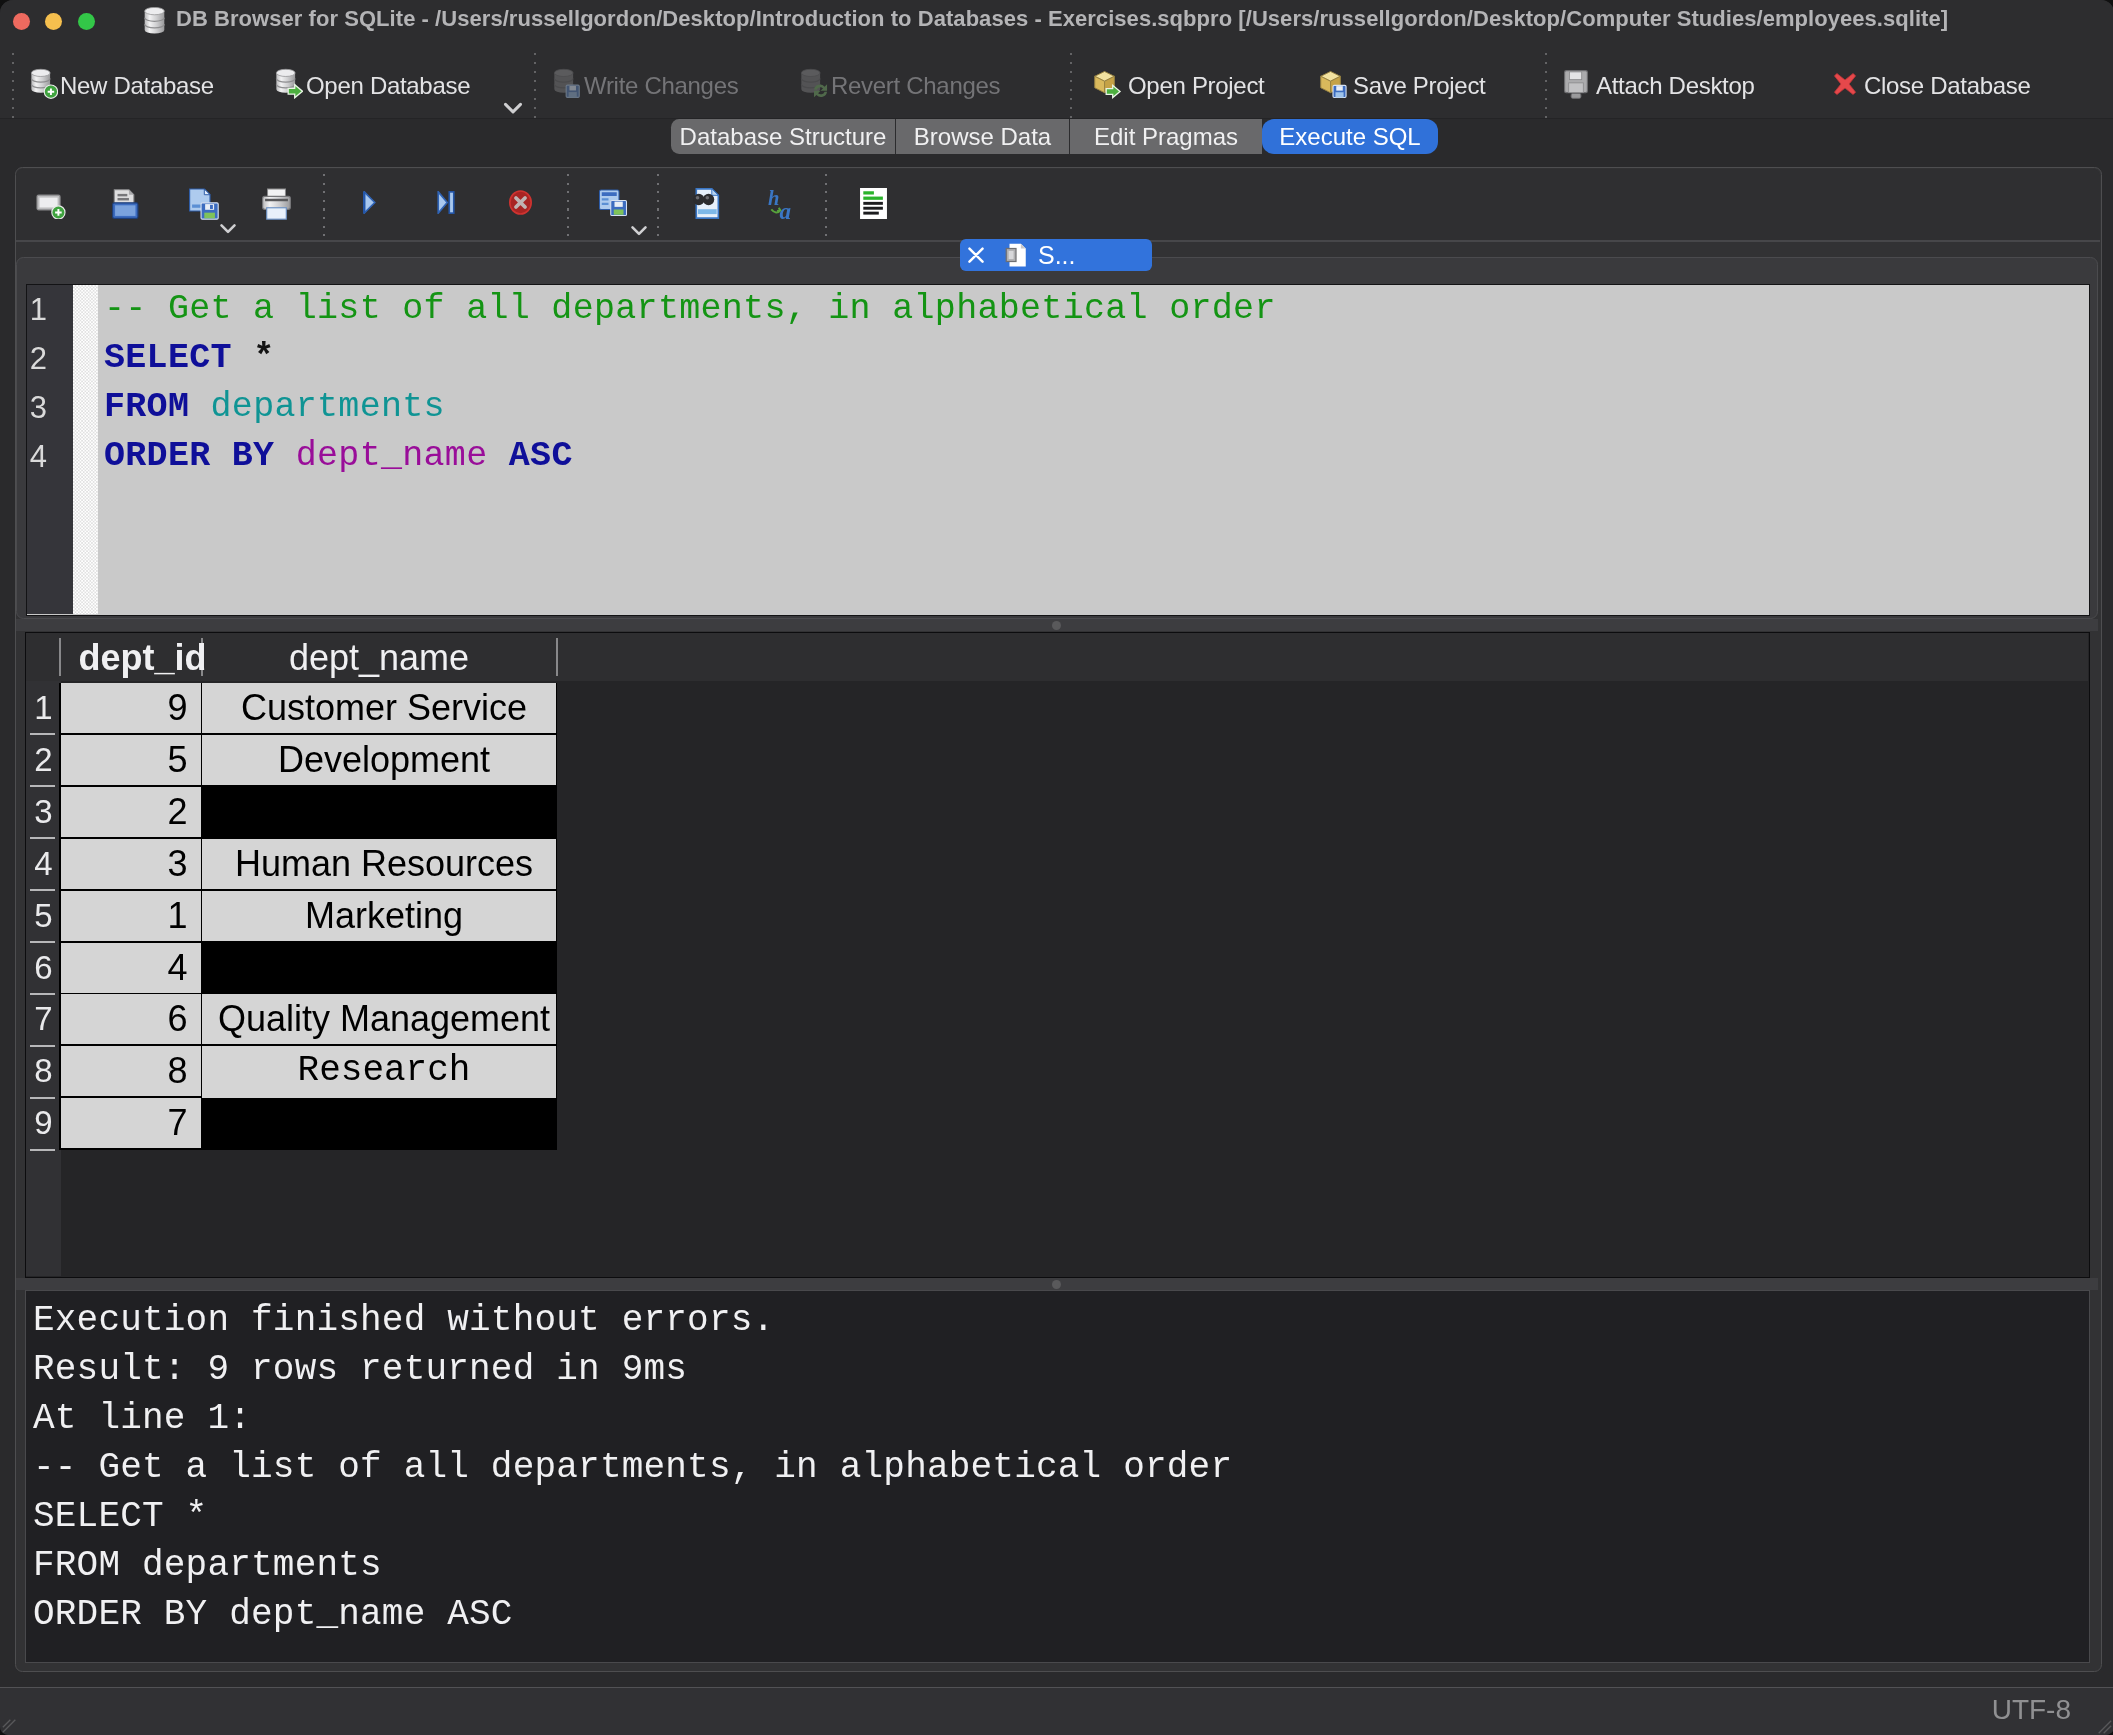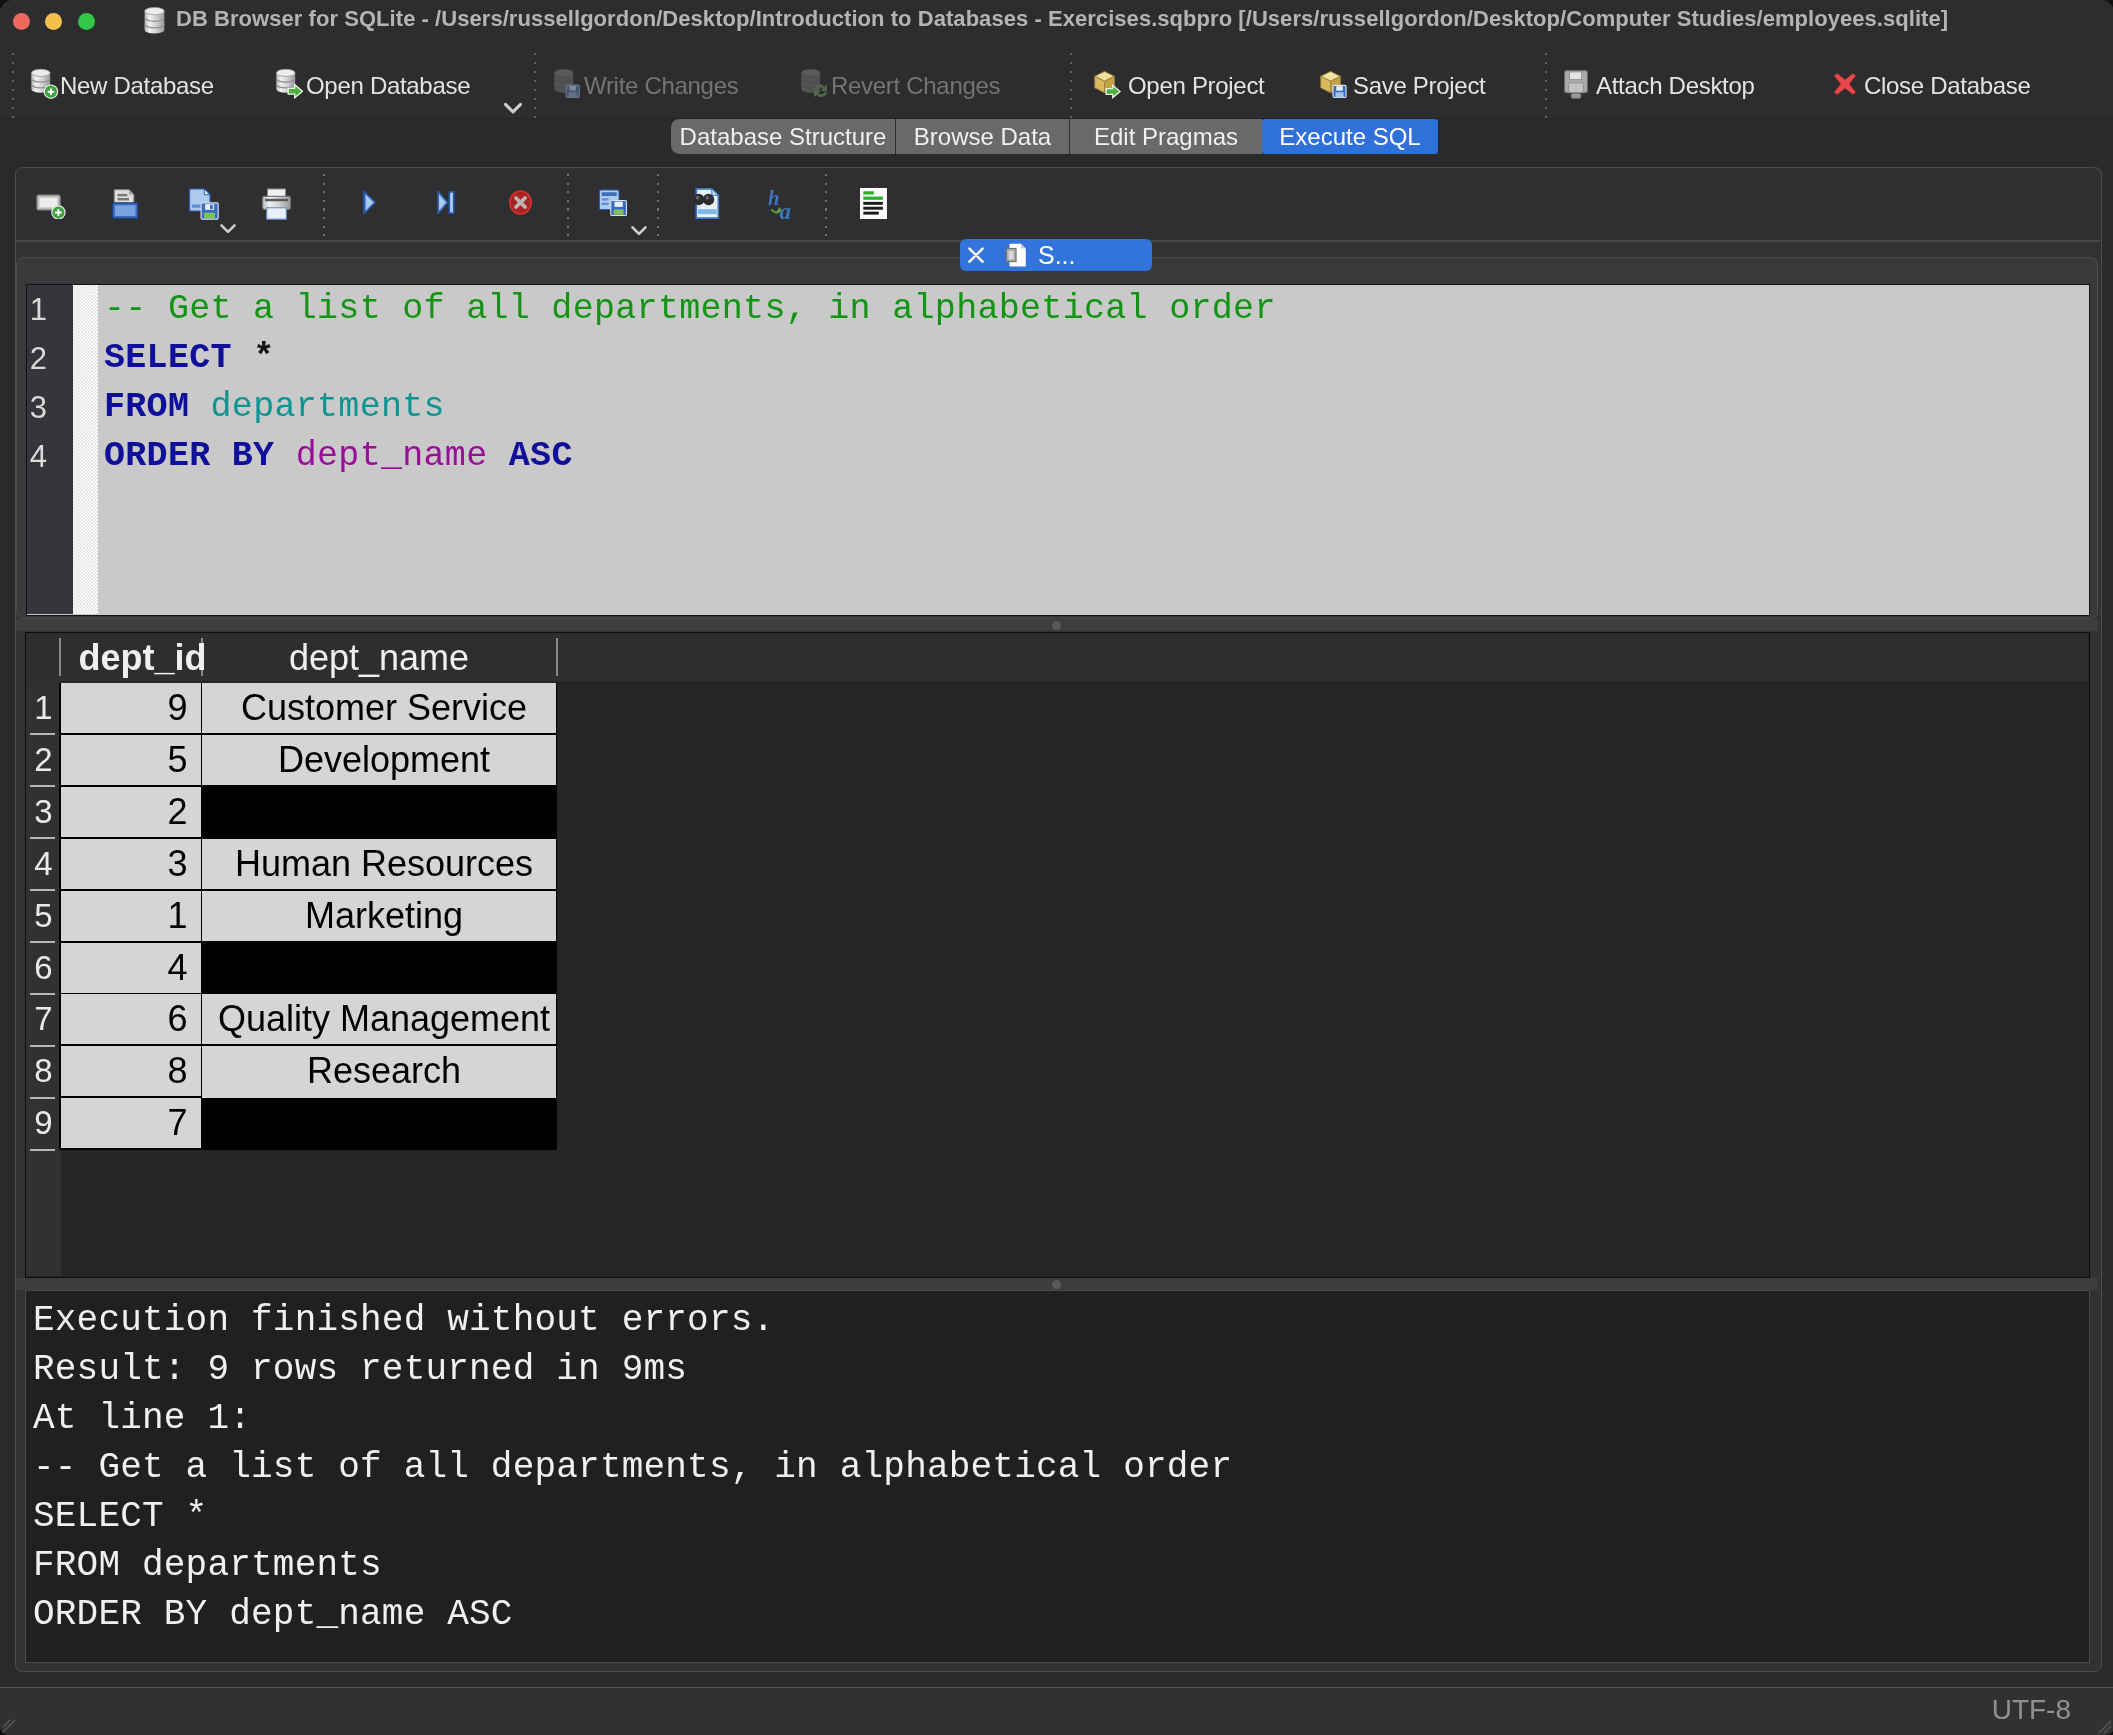--- a/index.html
+++ b/index.html
@@ -17,21 +17,21 @@
   .tblabel{position:absolute;top:71px;height:30px;line-height:30px;font-size:24px;letter-spacing:-0.3px;color:#e3e3e5;white-space:nowrap;}
   .tbdim{color:#747477;}
   .vsep{position:absolute;top:53px;height:66px;width:2.1px;
         background-image:repeating-linear-gradient(to bottom,#636365 0 2.1px,transparent 2.1px 9px);}
   
   #segs{position:absolute;left:671px;top:119px;height:35px;display:flex;}
   .seg{height:35px;line-height:35px;background:#69696b;color:#f0f0f1;font-size:24px;text-align:center;}
   .seg1{width:225px;border-radius:8.2px 0 0 8.2px;border-right:1.6px solid #2c2c2e;}
   .seg2{width:174px;border-right:1.6px solid #2c2c2e;}
   .seg3{width:192px;}
-  .segblue{width:176px;background:#3071d9;color:#fff;border-radius:3px;}
+  .segblue{width:176px;background:#3071d9;color:#fff;border-radius:12px;}
   
   #panel{position:absolute;left:15px;top:167px;width:2087px;height:1505px;
          background:#323234;border:1.6px solid #4e4e50;border-radius:7.4px;}
   #sqltbborder{position:absolute;left:16.4px;top:240px;width:2084px;height:1.6px;background:#47474a;}
   .vsep2{position:absolute;top:174px;height:63px;width:2.1px;
         background-image:repeating-linear-gradient(to bottom,#707073 0 2.1px,transparent 2.1px 8.6px);}
   
   #group{position:absolute;left:16.4px;top:257px;width:2082px;height:362px;
          background:#3a3a3d;border:1.6px solid #4b4b4e;border-radius:7.4px;}
   #editor{position:absolute;left:25.5px;top:284px;width:2064px;height:332px;
@@ -198,21 +198,21 @@
     <div class="gnum" style="top:943px;">6</div>
     <div class="tick" style="top:993px;"></div>
     <div class="trow" style="top:994px;height:52px;">
       <div class="c1" style="height:50px;line-height:50px;">6</div>
       <div class="c2" style="height:50px;line-height:50px;">Quality Management</div>
     </div>
     <div class="gnum" style="top:994px;">7</div>
     <div class="tick" style="top:1045px;"></div>
     <div class="trow" style="top:1046px;height:52px;">
       <div class="c1" style="height:50px;line-height:50px;">8</div>
-      <div class="c2" style="height:68px;line-height:50px;">Research</div>
+      <div class="c2" style="height:68px;line-height:50px;font-family:Liberation Mono, monospace;">Research</div>
     </div>
     <div class="gnum" style="top:1046px;">8</div>
     <div class="tick" style="top:1097px;"></div>
     <div class="trow" style="top:1098px;height:52px;">
       <div class="c1" style="height:50px;line-height:50px;">7</div>
     </div>
     <div class="gnum" style="top:1098px;">9</div>
     <div class="tick" style="top:1149px;"></div>
   </div>
 

